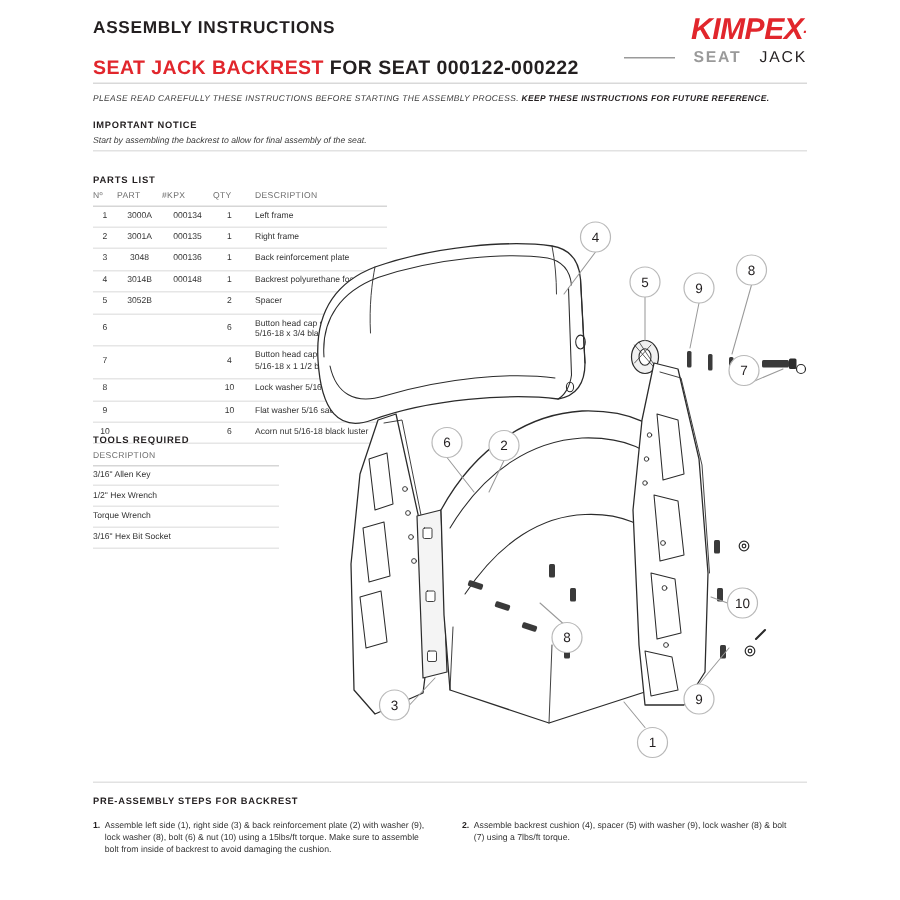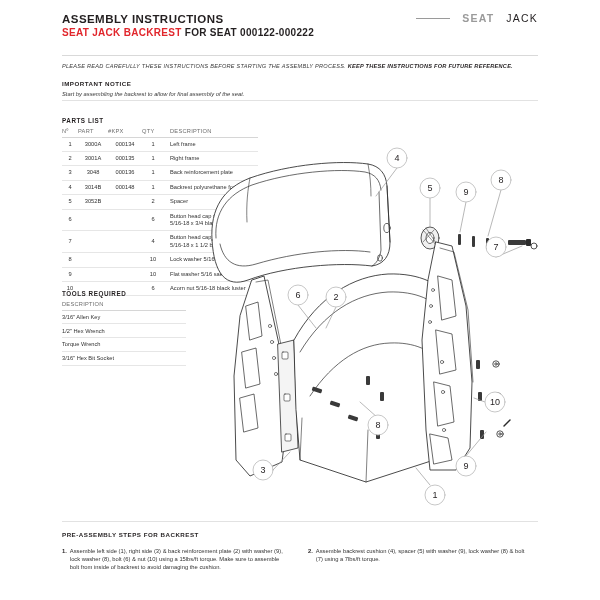--- a/index.html
+++ b/index.html
@@ -13,21 +13,21 @@
   }
   .page{position:absolute;inset:0;padding-left:43px;}
 
   
   .header{position:absolute;left:62px;top:12px;width:476px;height:44px;}
   .h-title{
     font-size:11.5px;font-weight:bold;letter-spacing:.45px;
     color:#231f20;line-height:14px;
   }
   .h-sub{
-    margin-top:0;font-size:10px;font-weight:bold;letter-spacing:.3px;
+    margin-top:12px;font-size:13px;font-weight:bold;letter-spacing:.3px;
     line-height:14px;white-space:nowrap;
   }
   .h-sub .red{color:#e1262c;}
   .h-sub .blk{color:#231f20;font-weight:bold;}
 
   .logo{position:absolute;right:0;top:-2px;text-align:right;}
   .logo-main{
     font-size:20px;font-weight:bold;font-style:italic;letter-spacing:-.3px;
     color:#e1262c;line-height:20px;
   }
@@ -108,20 +108,21 @@
 </head>
 <body>
 
 <div class="page">
 
   <div class="header">
     <div class="h-title">ASSEMBLY INSTRUCTIONS</div>
     <div class="h-sub"><span class="red">SEAT JACK BACKREST</span><span class="blk"> FOR SEAT 000122-000222</span></div>
 
     <div class="logo">
+      <div class="logo-main"><span>KIMPEX</span><span class="dot">.</span></div>
       <div class="logo-sub">
         <span class="logo-rule"></span>
         <span class="logo-seat">SEAT</span>
         <span class="logo-jack">JACK</span>
       </div>
     </div>
   </div>
   <div class="rule-top"></div>
 
   <div class="notice">

